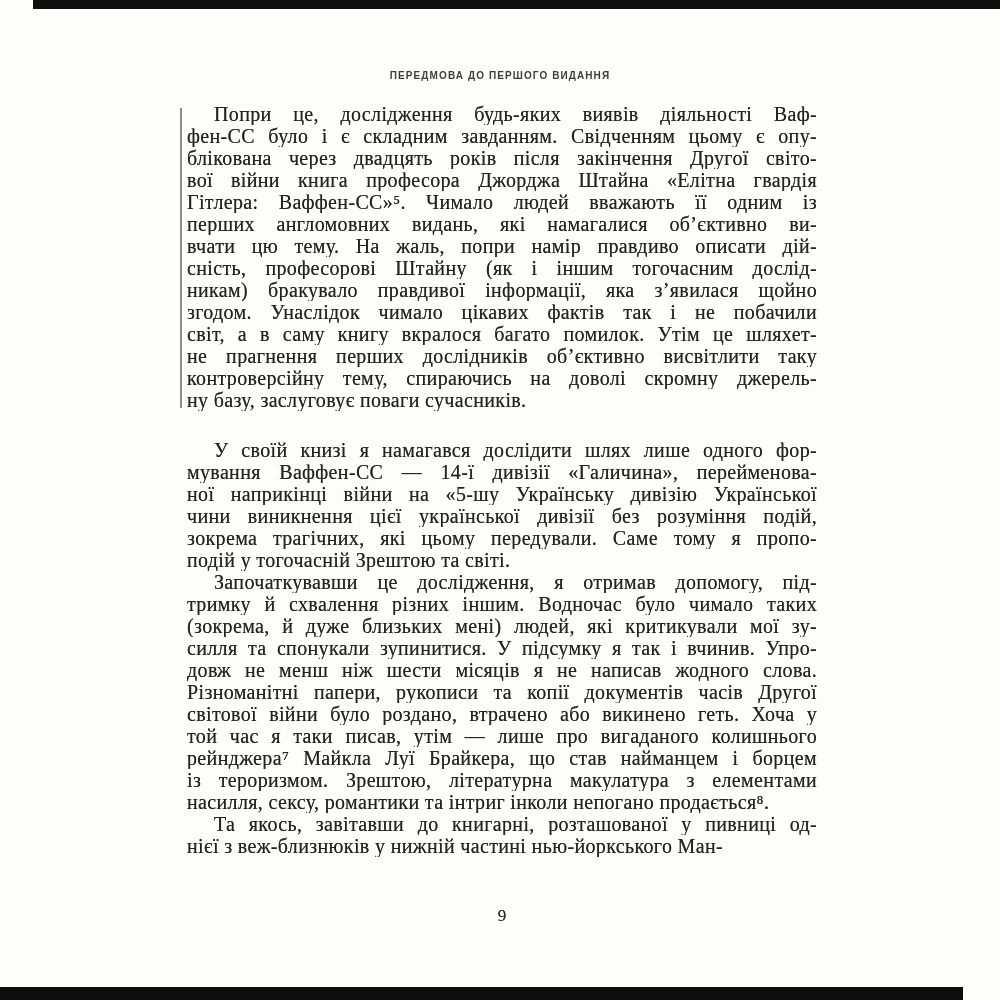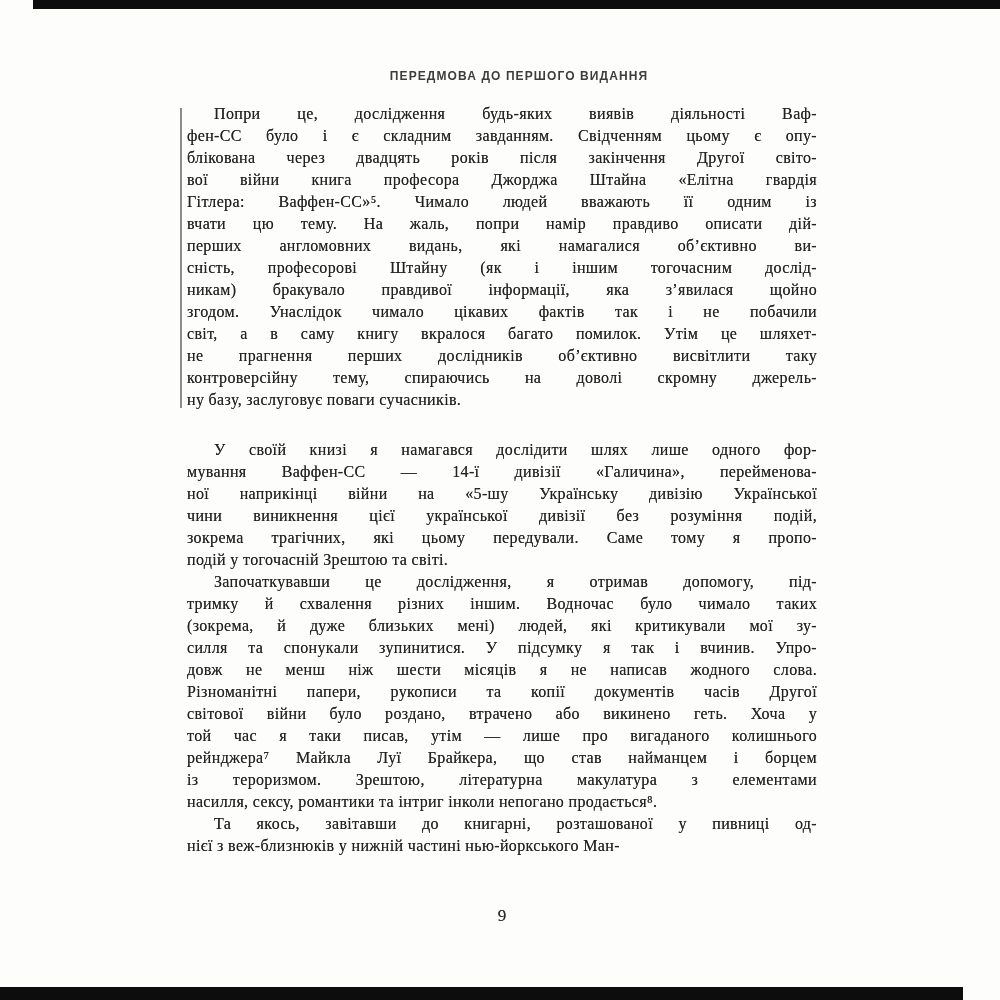--- a/index.html
+++ b/index.html
@@ -13,31 +13,31 @@
   
   .scan-bar{position:absolute;background:#0d0d0d;}
   .scan-bar.top{left:33px;right:0;top:0;height:9px;}
   .scan-bar.bottom{left:0;top:987px;width:963px;height:13px;}
   .gutter-line{
     position:absolute;left:180px;top:108px;width:2px;height:300px;
     background:rgba(25,25,25,.5);filter:blur(.4px);
   }
   
   .heading{
-    position:absolute;left:204px;top:66px;width:630px;
+    position:absolute;left:185px;top:66px;width:630px;
     margin:0;text-align:center;
     font-family:"Liberation Sans","DejaVu Sans",sans-serif;
-    font-size:12px;font-weight:600;letter-spacing:1.1px;
+    font-size:10px;font-weight:600;letter-spacing:1.1px;
     color:#3d3d3d;line-height:20px;
   }
   
   .body-text{
     position:absolute;left:187px;top:103px;width:630px;
     color:#232322;
-    font-size:16px;
+    font-size:20px;
     text-shadow:0 0 .4px rgba(20,20,20,.65);
     letter-spacing:.35px;
   }
   .paragraph{margin:0;}
   .paragraph.gap{margin-top:28px;}
   .line{
     height:22px;line-height:22px;max-height:22px;overflow:hidden;
     text-align:justify;text-align-last:justify;
     white-space:normal;
   }
@@ -60,22 +60,22 @@
 
   <h1 class="heading">ПЕРЕДМОВА ДО ПЕРШОГО ВИДАННЯ</h1>
 
   <div class="body-text" id="paragraphs">
       <div class="paragraph">
         <div class="line first">Попри це, дослідження будь-яких виявів діяльності Ваф-</div>
         <div class="line">фен-СС було і є складним завданням. Свідченням цьому є опу-</div>
         <div class="line">блікована через двадцять років після закінчення Другої світо-</div>
         <div class="line">вої війни книга професора Джорджа Штайна «Елітна гвардія</div>
         <div class="line">Гітлера: Ваффен-СС»⁵. Чимало людей вважають її одним із</div>
+        <div class="line">перших англомовних видань, які намагалися об’єктивно ви-</div>
         <div class="line">вчати цю тему. На жаль, попри намір правдиво описати дій-</div>
-        <div class="line">перших англомовних видань, які намагалися об’єктивно ви-</div>
         <div class="line">сність, професорові Штайну (як і іншим тогочасним дослід-</div>
         <div class="line">никам) бракувало правдивої інформації, яка з’явилася щойно</div>
         <div class="line">згодом. Унаслідок чимало цікавих фактів так і не побачили</div>
         <div class="line">світ, а в саму книгу вкралося багато помилок. Утім це шляхет-</div>
         <div class="line">не прагнення перших дослідників об’єктивно висвітлити таку</div>
         <div class="line">контроверсійну тему, спираючись на доволі скромну джерель-</div>
         <div class="line last">ну базу, заслуговує поваги сучасників.</div>
       </div>
       <div class="paragraph gap">
         <div class="line first">У своїй книзі я намагався дослідити шлях лише одного фор-</div>

